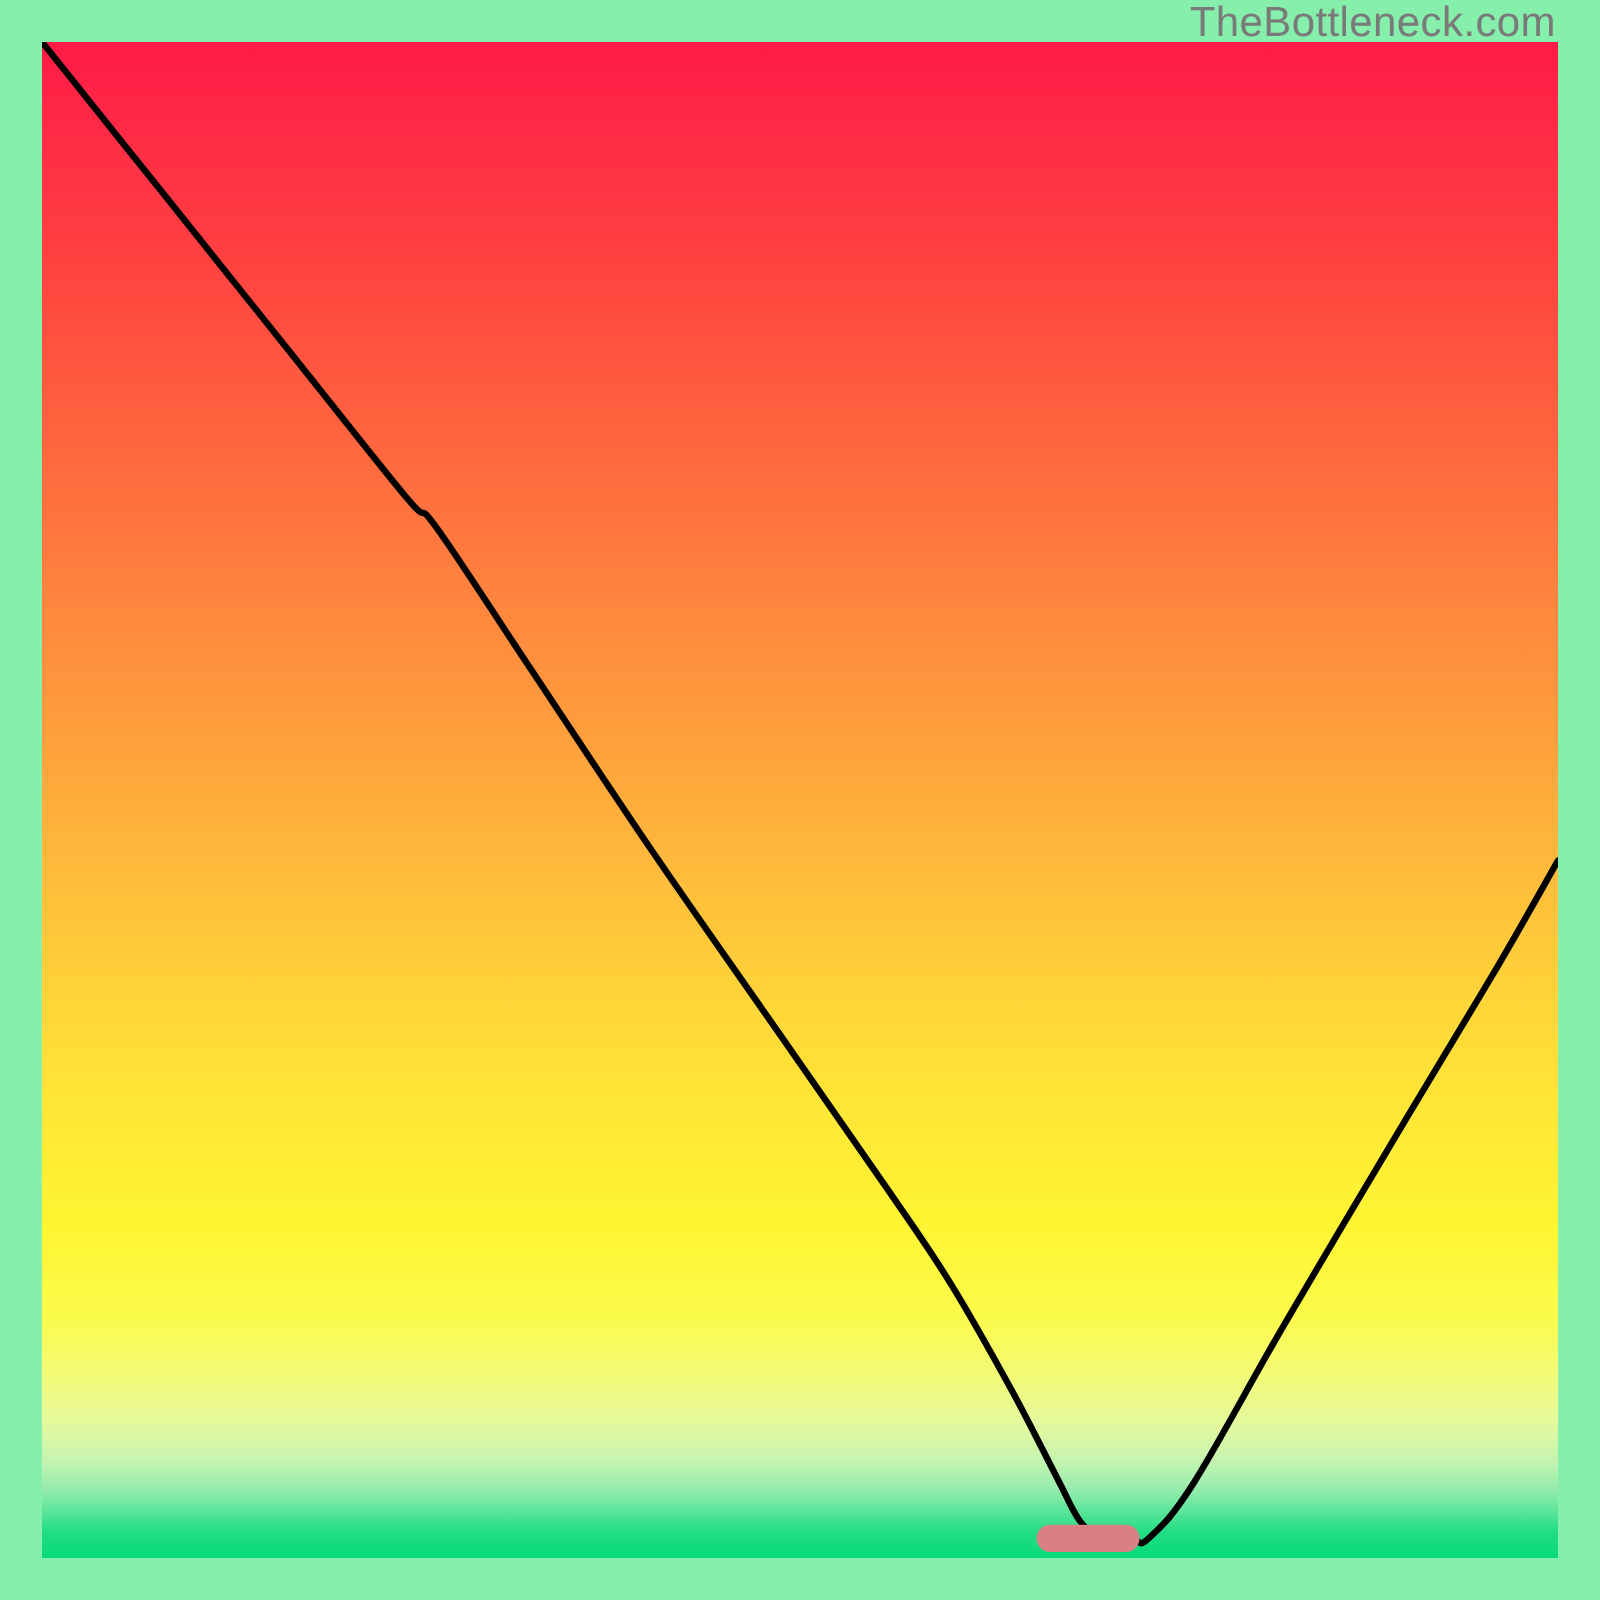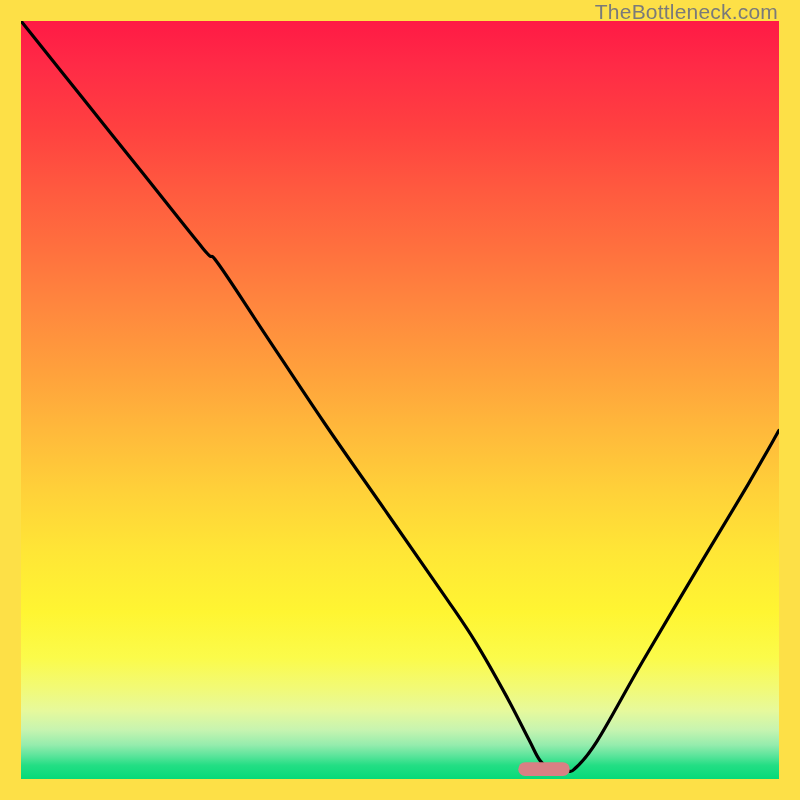--- a/index.html
+++ b/index.html
@@ -7,21 +7,21 @@
     padding: 0;
     width: 800px;
     height: 800px;
     background: #000000;
     font-family: Arial, Helvetica, sans-serif;
   }
   .frame {
     position: relative;
     width: 800px;
     height: 800px;
-    background: #fde047;
+    background: #86efac;
   }
   .plot-area {
     position: absolute;
     left: 21px;
     top: 21px;
     width: 758px;
     height: 758px;
     overflow: hidden;
   }
   .gradient {

